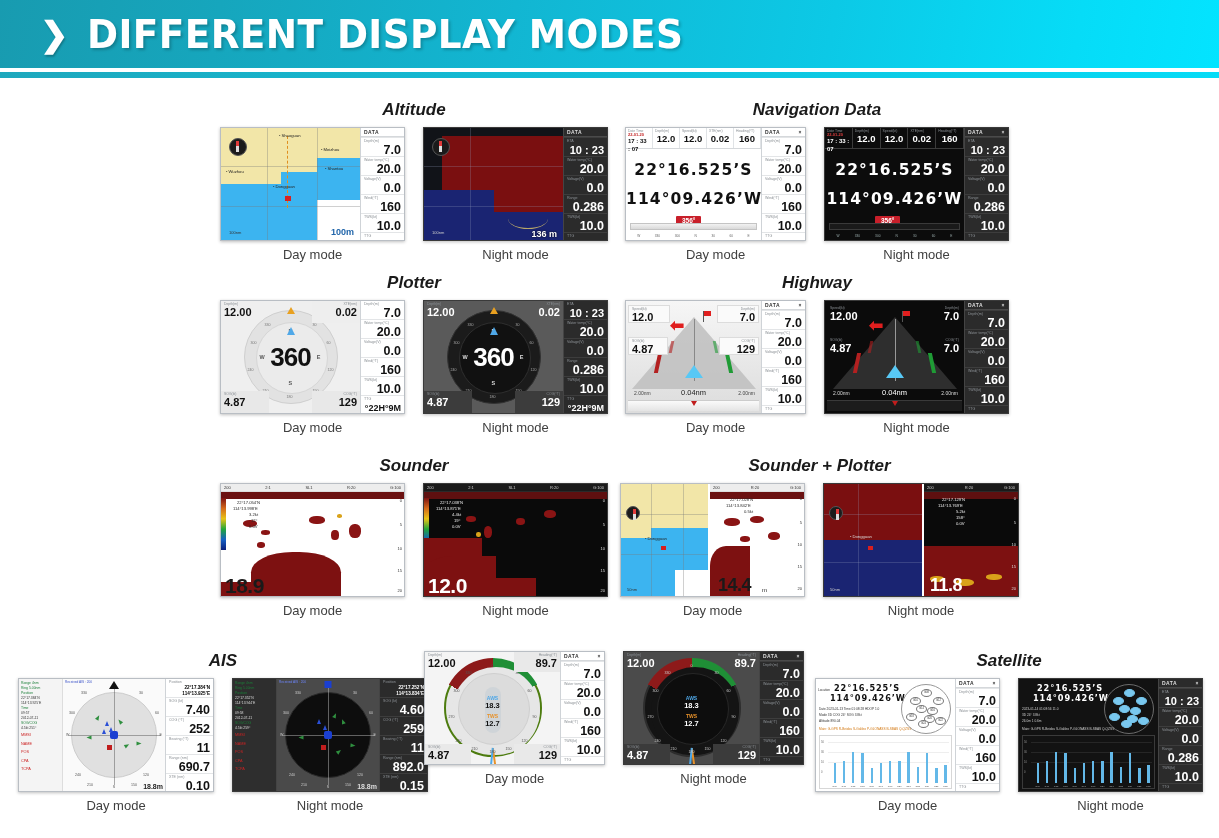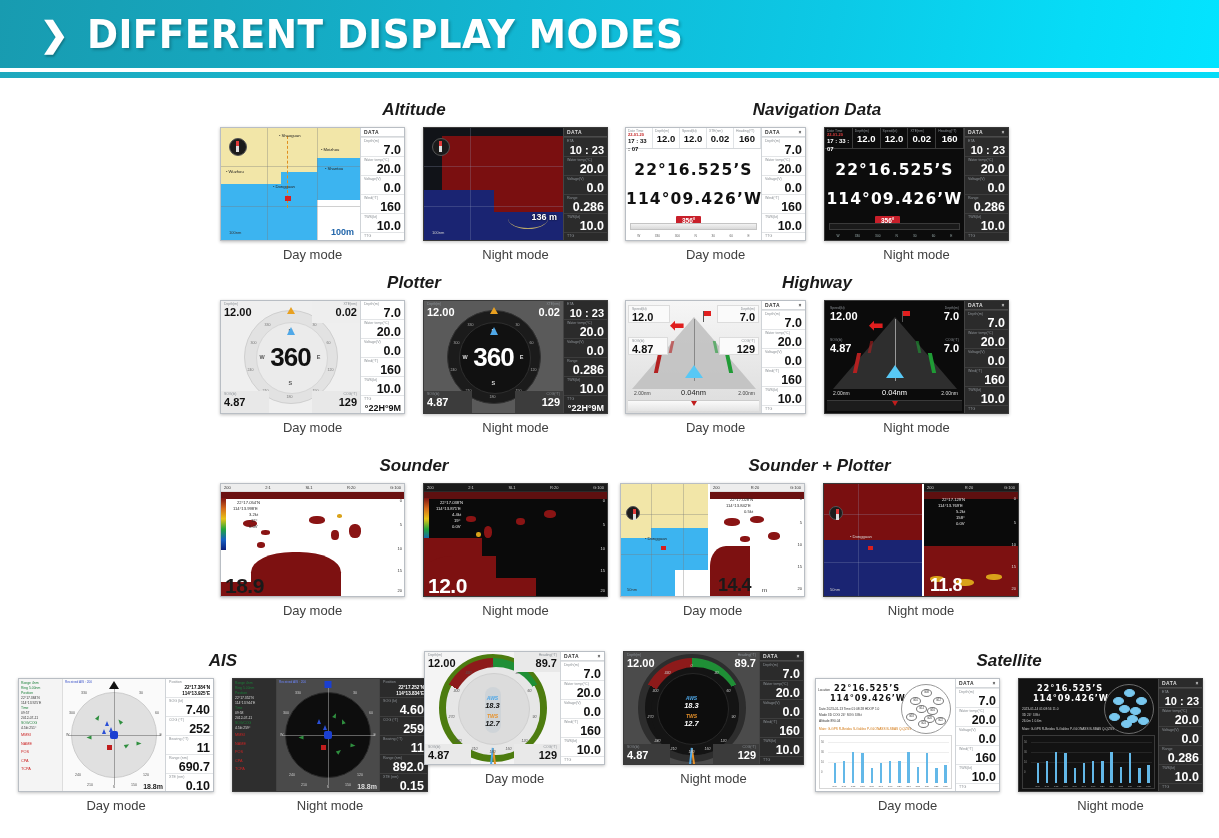--- a/index.html
+++ b/index.html
@@ -231,21 +231,21 @@
   .own{position:absolute;left:50%;top:50%;transform:translate(-50%,-50%);width:8px;height:8px;background:#1b3fd1;border-radius:2px;}
   .radar-deg{position:absolute;font-size:3.6px;color:#555;}
   .radar.dark .radar-deg{color:#ccc;}
 
   
   .wind{position:absolute;left:0;top:0;right:44px;bottom:0;}
   .wind.day{background:#f4f4f4;}
   .wind.night{background:#4b4b4b;}
   .wind-dial{
     position:absolute;left:50%;top:50%;transform:translate(-50%,-50%);
-    width:94px;height:94px;border-radius:50%;background:#e6e6e6;border:7px solid #4d7c0f;font-style:italic;
+    width:94px;height:94px;border-radius:50%;background:#e6e6e6;border:2px solid #4d7c0f;
   }
   .wind.night .wind-dial{background:#141414;border-color:#2d2d2d;}
   .wind-arc{position:absolute;left:-3px;top:-3px;width:100px;height:100px;border-radius:50%;
     background:conic-gradient(from 0deg,#1f8f36 0deg 62deg,transparent 62deg 298deg,#8d1a1a 298deg 360deg);}
   .wind-arc-mask{position:absolute;left:6px;top:6px;width:88px;height:88px;border-radius:50%;background:#e6e6e6;}
   .wind.night .wind-arc-mask{background:#141414;}
   .needle{position:absolute;left:50%;top:50%;width:1.6px;height:40px;transform-origin:50% 100%;}
   .wind-lab{position:absolute;left:0;right:0;text-align:center;font-size:5px;line-height:7px;font-weight:bold;}
   .wind-val{position:absolute;left:0;right:0;text-align:center;font-size:7.5px;line-height:9px;font-weight:bold;color:#111;}
   .wind.night .wind-val{color:#fff;}
@@ -350,21 +350,21 @@
             <div class="land-night" style="left:18px;top:8px;width:123px;height:62px;"></div>
             <div class="land-night" style="left:60px;top:60px;width:81px;height:24px;"></div>
             <div class="sea-night" style="left:0;top:62px;width:70px;height:52px;"></div>
             <div class="sea-night" style="left:60px;top:84px;width:81px;height:30px;"></div>
             <div class="gridline n" style="left:0;top:38px;width:141px;height:1px;"></div>
             <div class="gridline n" style="left:0;top:78px;width:141px;height:1px;"></div>
             <div class="gridline n" style="left:46px;top:0;width:1px;height:114px;"></div>
             <div class="compass-badge" style="left:8px;top:10px;"></div>
             <div style="position:absolute;left:84px;top:80px;width:40px;height:20px;border-bottom:1px solid #b9a86a;border-radius:0 0 50% 50%;"></div>
             <div class="scalebar" style="left:8px;bottom:5px;color:#ccc;">100nm</div>
-            <div class="depth-big" style="right:6px;bottom:18px;font-size:9px;">136 m</div>
+            <div class="depth-big" style="right:6px;bottom:1px;font-size:9px;">136 m</div>
           </div>
           <div class="side dark">
             <div class="side-hd">
                 <span>DATA</span>
               </div>
             <div class="side-item">
                 <div class="side-lab">ETA</div>
                 <div class="side-val" style="font-size:11px;">10 : 23</div>
               </div>
             <div class="side-item">

